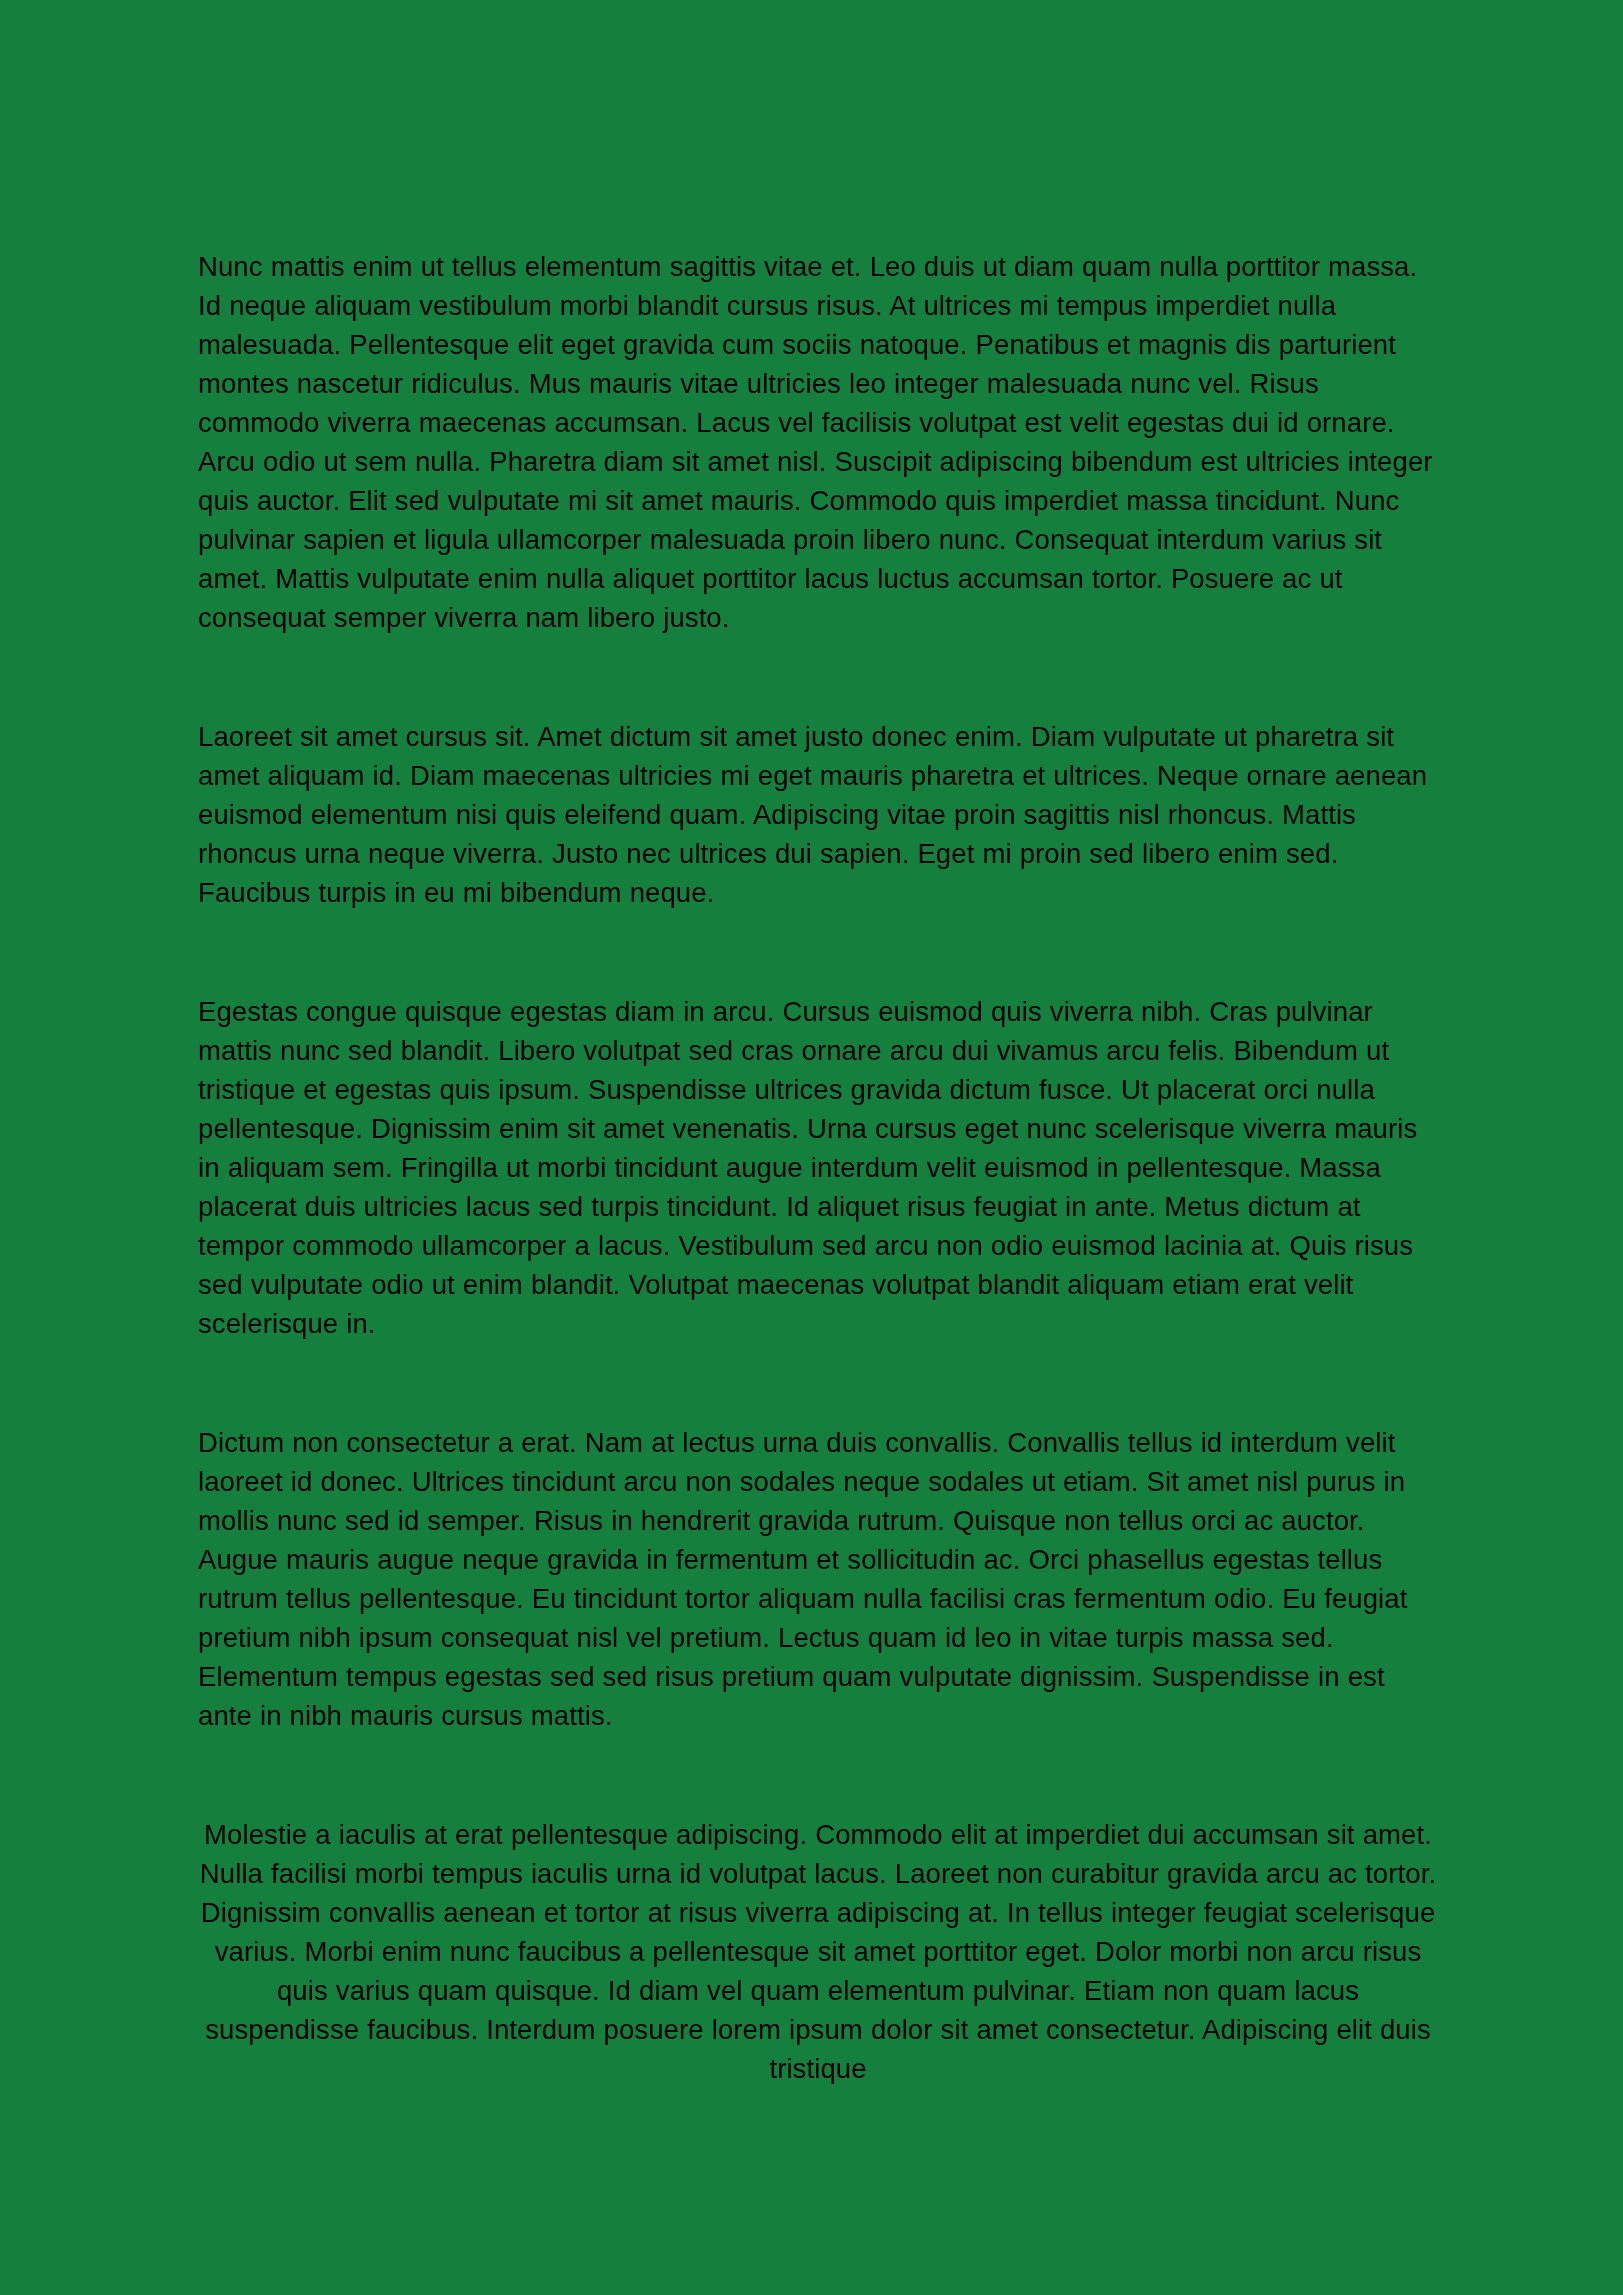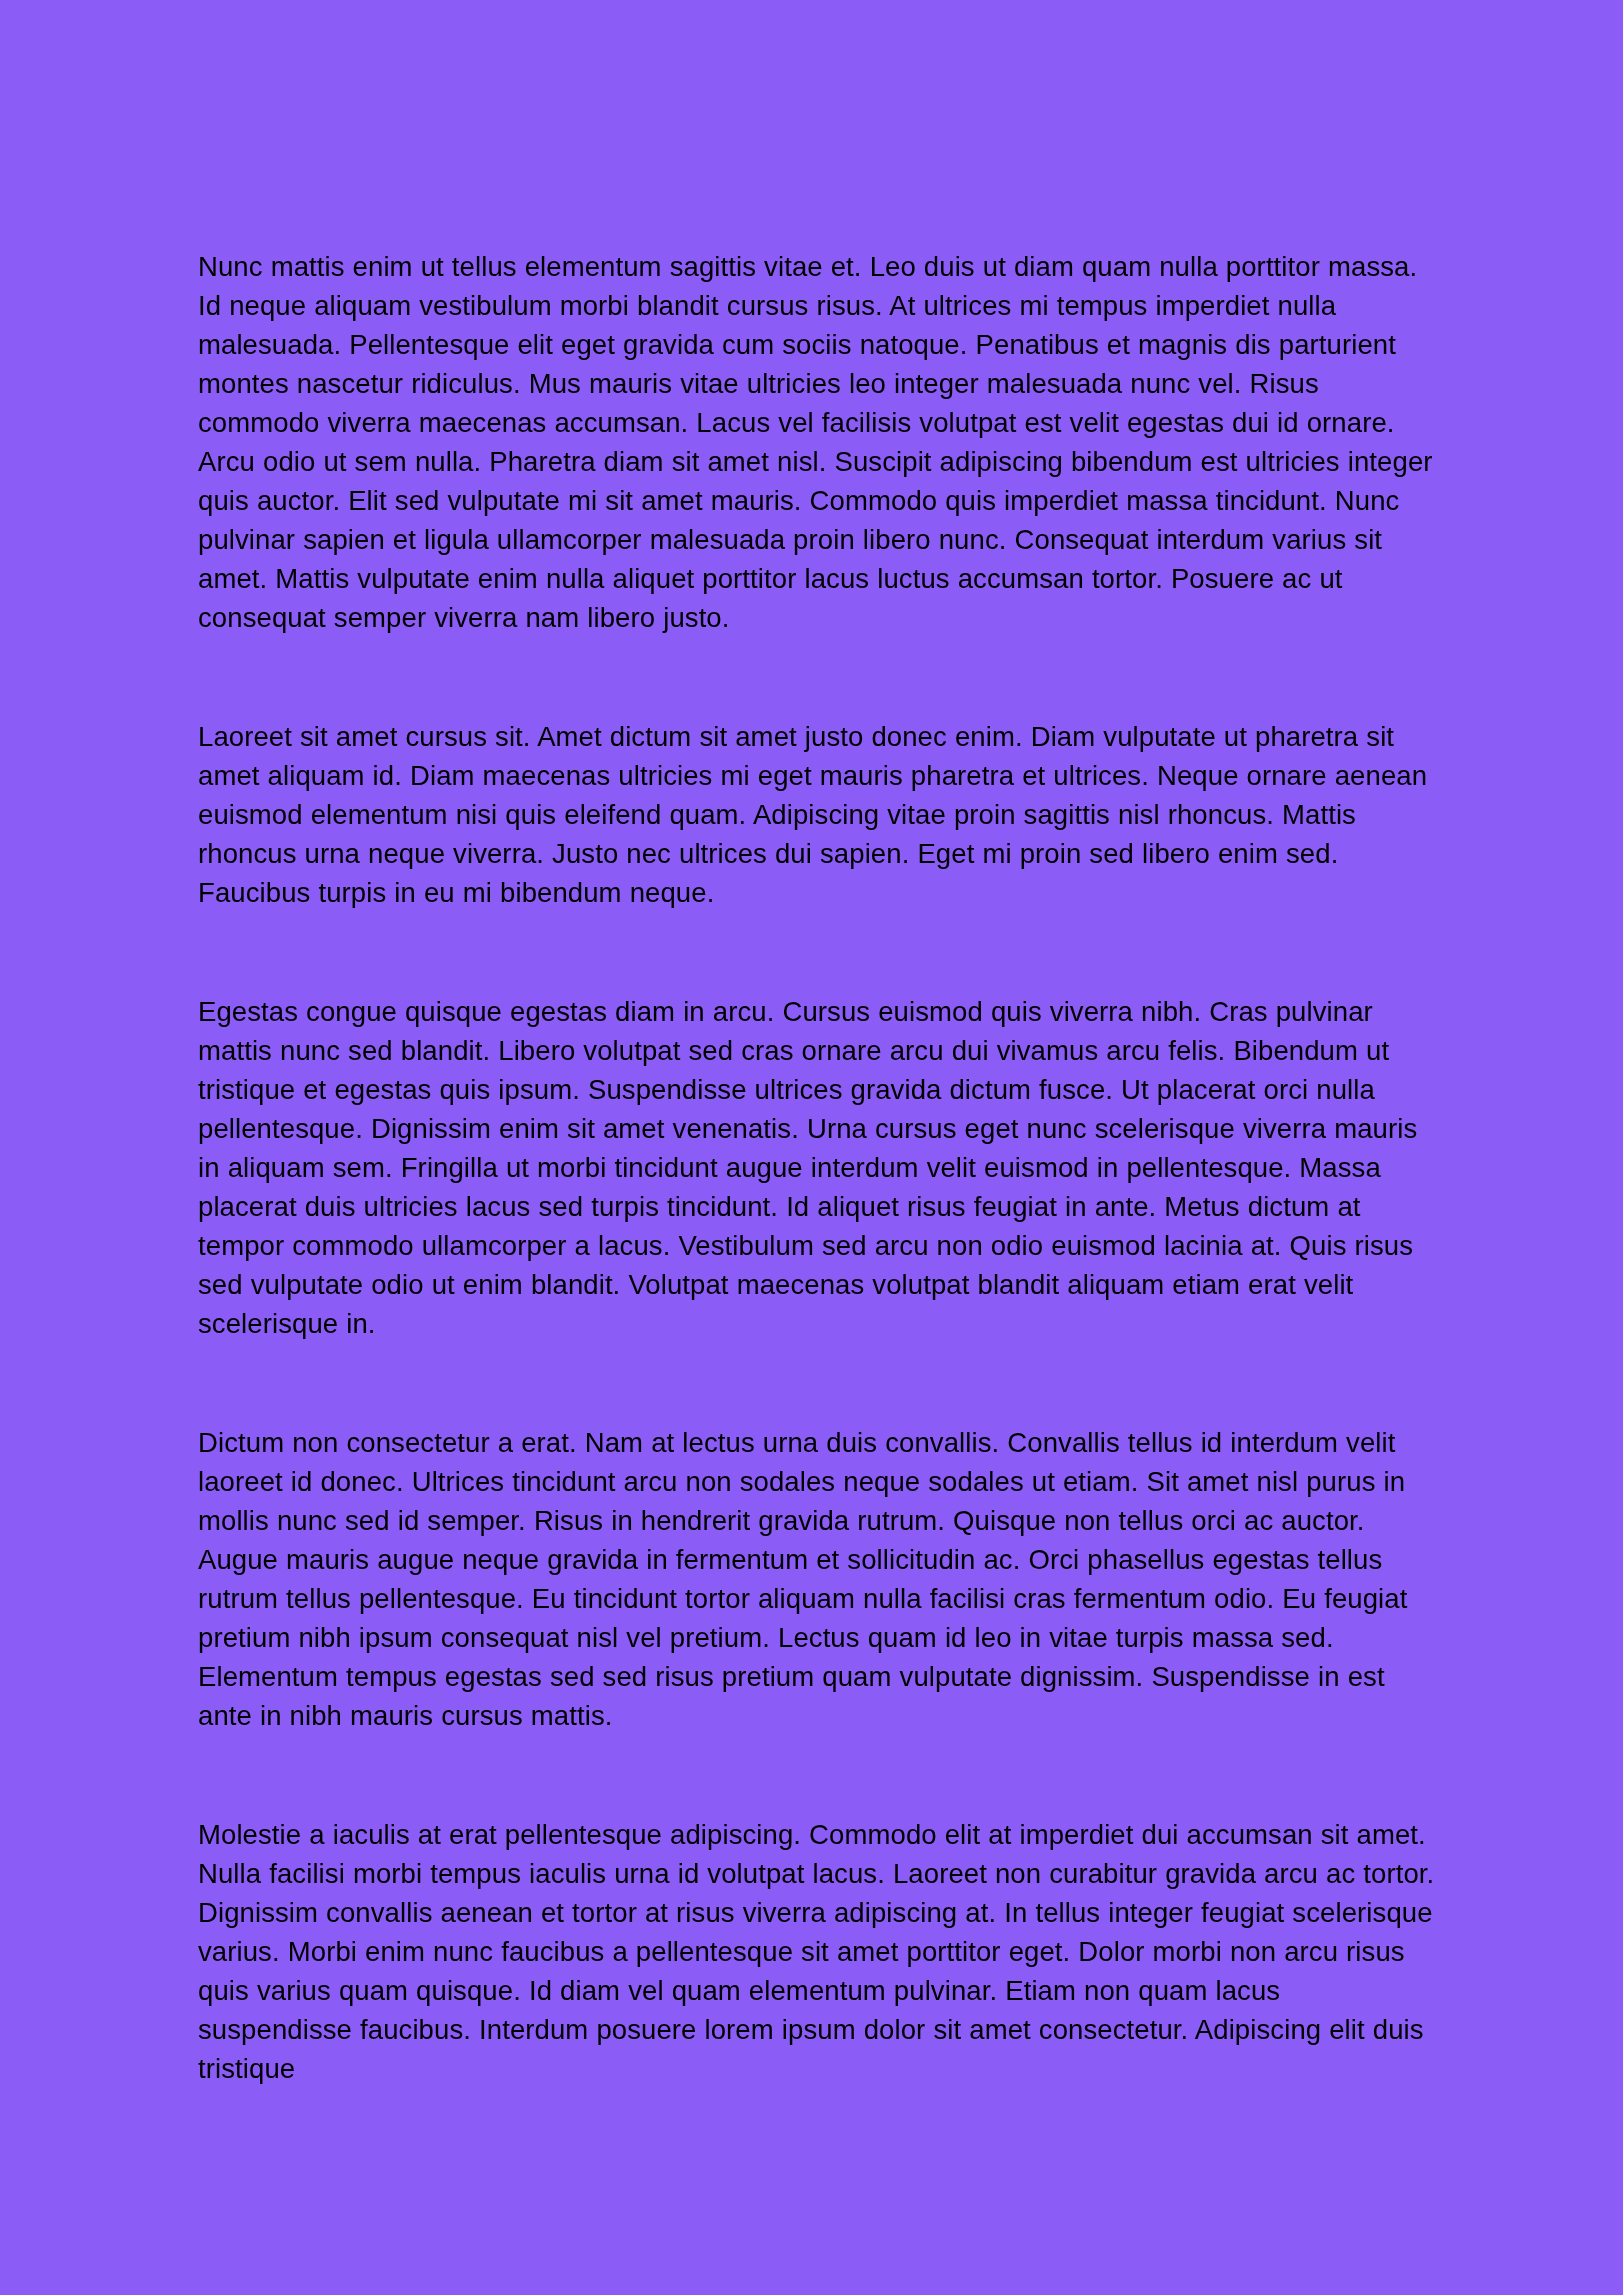--- a/index.html
+++ b/index.html
@@ -10,34 +10,35 @@
   body {
     width: 1623px;
     height: 2295px;
     background: #ffffff;
     font-family: "Liberation Sans", "DejaVu Sans", sans-serif;
     overflow: hidden;
   }
   .page {
     width: 1623px;
     height: 2295px;
-    background: #8b5cf6;
+    background: #15803d;
     padding: 247px 185px 0 198px;
   }
   .page p {
     margin: 0 0 80px 0;
     font-size: 27.5px;
     line-height: 39px;
     color: #000000;
     text-align: left;
     letter-spacing: 0.1px;
     word-spacing: 0.3px;
   }
   .page p:last-child {
     margin-bottom: 12px;
+    text-align: center;
   }
 </style>
 </head>
 <body>
 
 <div class="page">
   <p>Nunc mattis enim ut tellus elementum sagittis vitae et. Leo duis ut diam quam nulla porttitor massa. Id neque aliquam vestibulum morbi blandit cursus risus. At ultrices mi tempus imperdiet nulla malesuada. Pellentesque elit eget gravida cum sociis natoque. Penatibus et magnis dis parturient montes nascetur ridiculus. Mus mauris vitae ultricies leo integer malesuada nunc vel. Risus commodo viverra maecenas accumsan. Lacus vel facilisis volutpat est velit egestas dui id ornare. Arcu odio ut sem nulla. Pharetra diam sit amet nisl. Suscipit adipiscing bibendum est ultricies integer quis auctor. Elit sed vulputate mi sit amet mauris. Commodo quis imperdiet massa tincidunt. Nunc pulvinar sapien et ligula ullamcorper malesuada proin libero nunc. Consequat interdum varius sit amet. Mattis vulputate enim nulla aliquet porttitor lacus luctus accumsan tortor. Posuere ac ut consequat semper viverra nam libero justo.</p>
   <p>Laoreet sit amet cursus sit. Amet dictum sit amet justo donec enim. Diam vulputate ut pharetra sit amet aliquam id. Diam maecenas ultricies mi eget mauris pharetra et ultrices. Neque ornare aenean euismod elementum nisi quis eleifend quam. Adipiscing vitae proin sagittis nisl rhoncus. Mattis rhoncus urna neque viverra. Justo nec ultrices dui sapien. Eget mi proin sed libero enim sed. Faucibus turpis in eu mi bibendum neque.</p>
   <p>Egestas congue quisque egestas diam in arcu. Cursus euismod quis viverra nibh. Cras pulvinar mattis nunc sed blandit. Libero volutpat sed cras ornare arcu dui vivamus arcu felis. Bibendum ut tristique et egestas quis ipsum. Suspendisse ultrices gravida dictum fusce. Ut placerat orci nulla pellentesque. Dignissim enim sit amet venenatis. Urna cursus eget nunc scelerisque viverra mauris in aliquam sem. Fringilla ut morbi tincidunt augue interdum velit euismod in pellentesque. Massa placerat duis ultricies lacus sed turpis tincidunt. Id aliquet risus feugiat in ante. Metus dictum at tempor commodo ullamcorper a lacus. Vestibulum sed arcu non odio euismod lacinia at. Quis risus sed vulputate odio ut enim blandit. Volutpat maecenas volutpat blandit aliquam etiam erat velit scelerisque in.</p>
   <p>Dictum non consectetur a erat. Nam at lectus urna duis convallis. Convallis tellus id interdum velit laoreet id donec. Ultrices tincidunt arcu non sodales neque sodales ut etiam. Sit amet nisl purus in mollis nunc sed id semper. Risus in hendrerit gravida rutrum. Quisque non tellus orci ac auctor. Augue mauris augue neque gravida in fermentum et sollicitudin ac. Orci phasellus egestas tellus rutrum tellus pellentesque. Eu tincidunt tortor aliquam nulla facilisi cras fermentum odio. Eu feugiat pretium nibh ipsum consequat nisl vel pretium. Lectus quam id leo in vitae turpis massa sed. Elementum tempus egestas sed sed risus pretium quam vulputate dignissim. Suspendisse in est ante in nibh mauris cursus mattis.</p>

